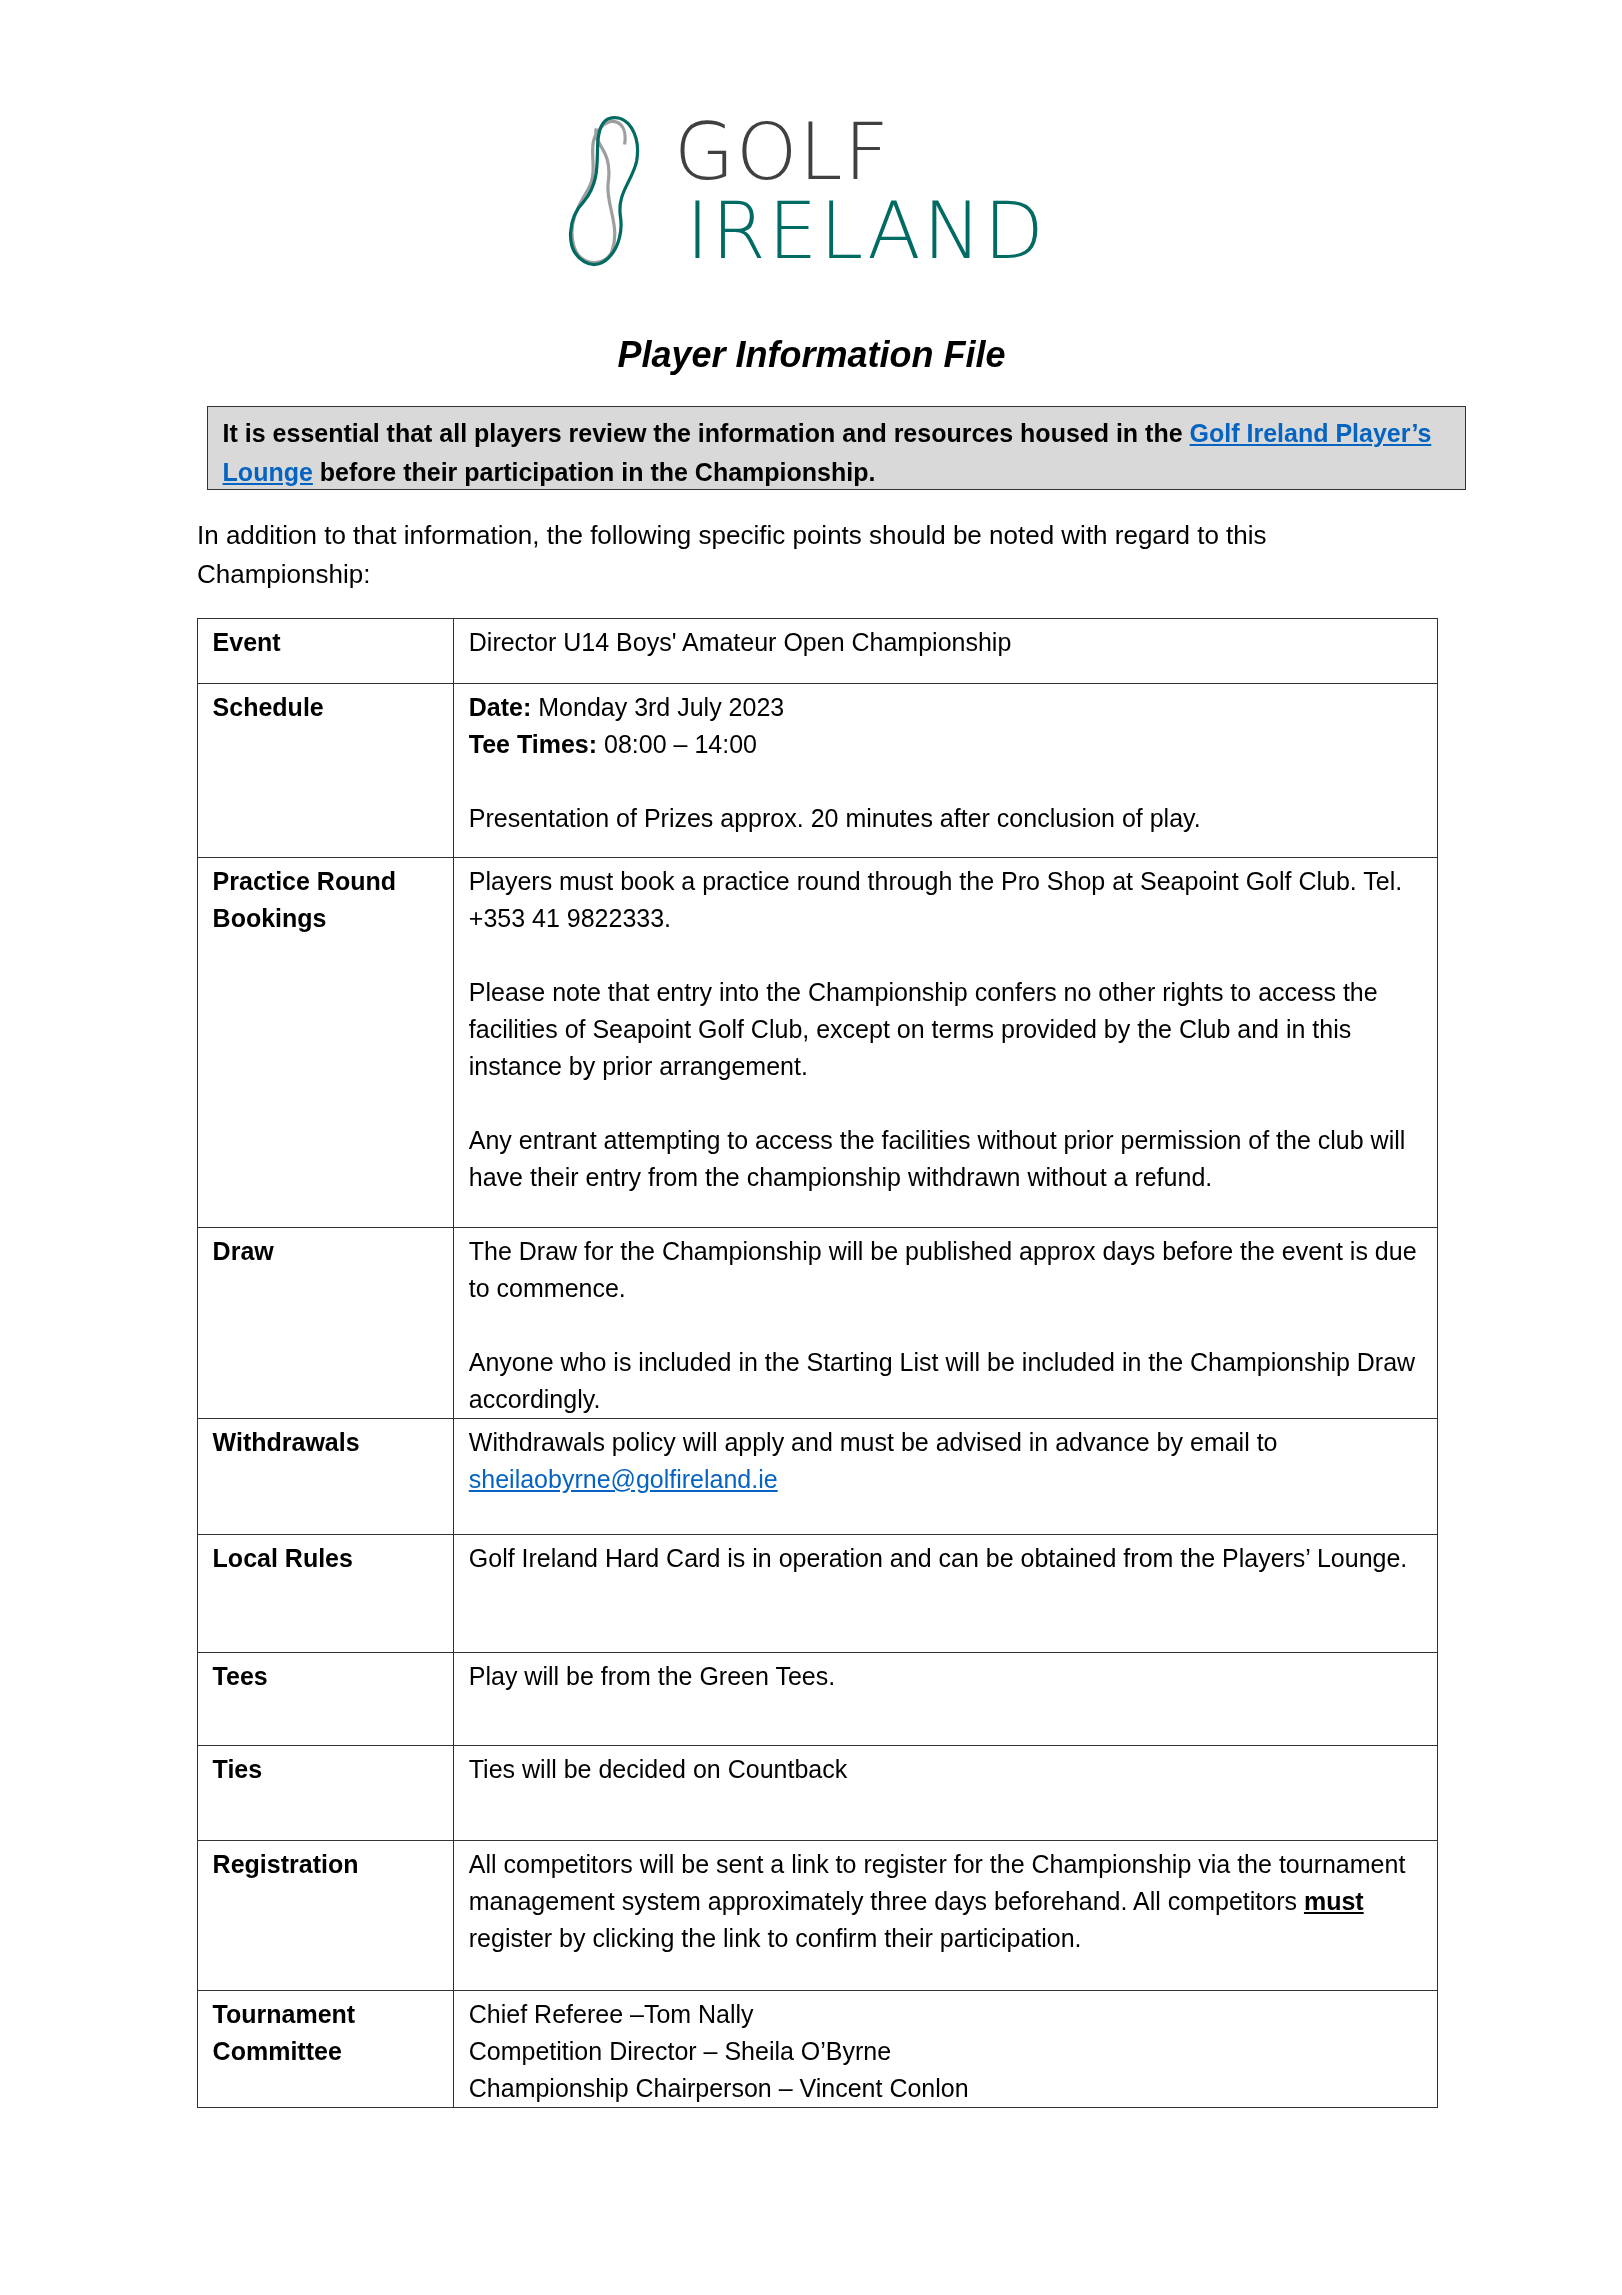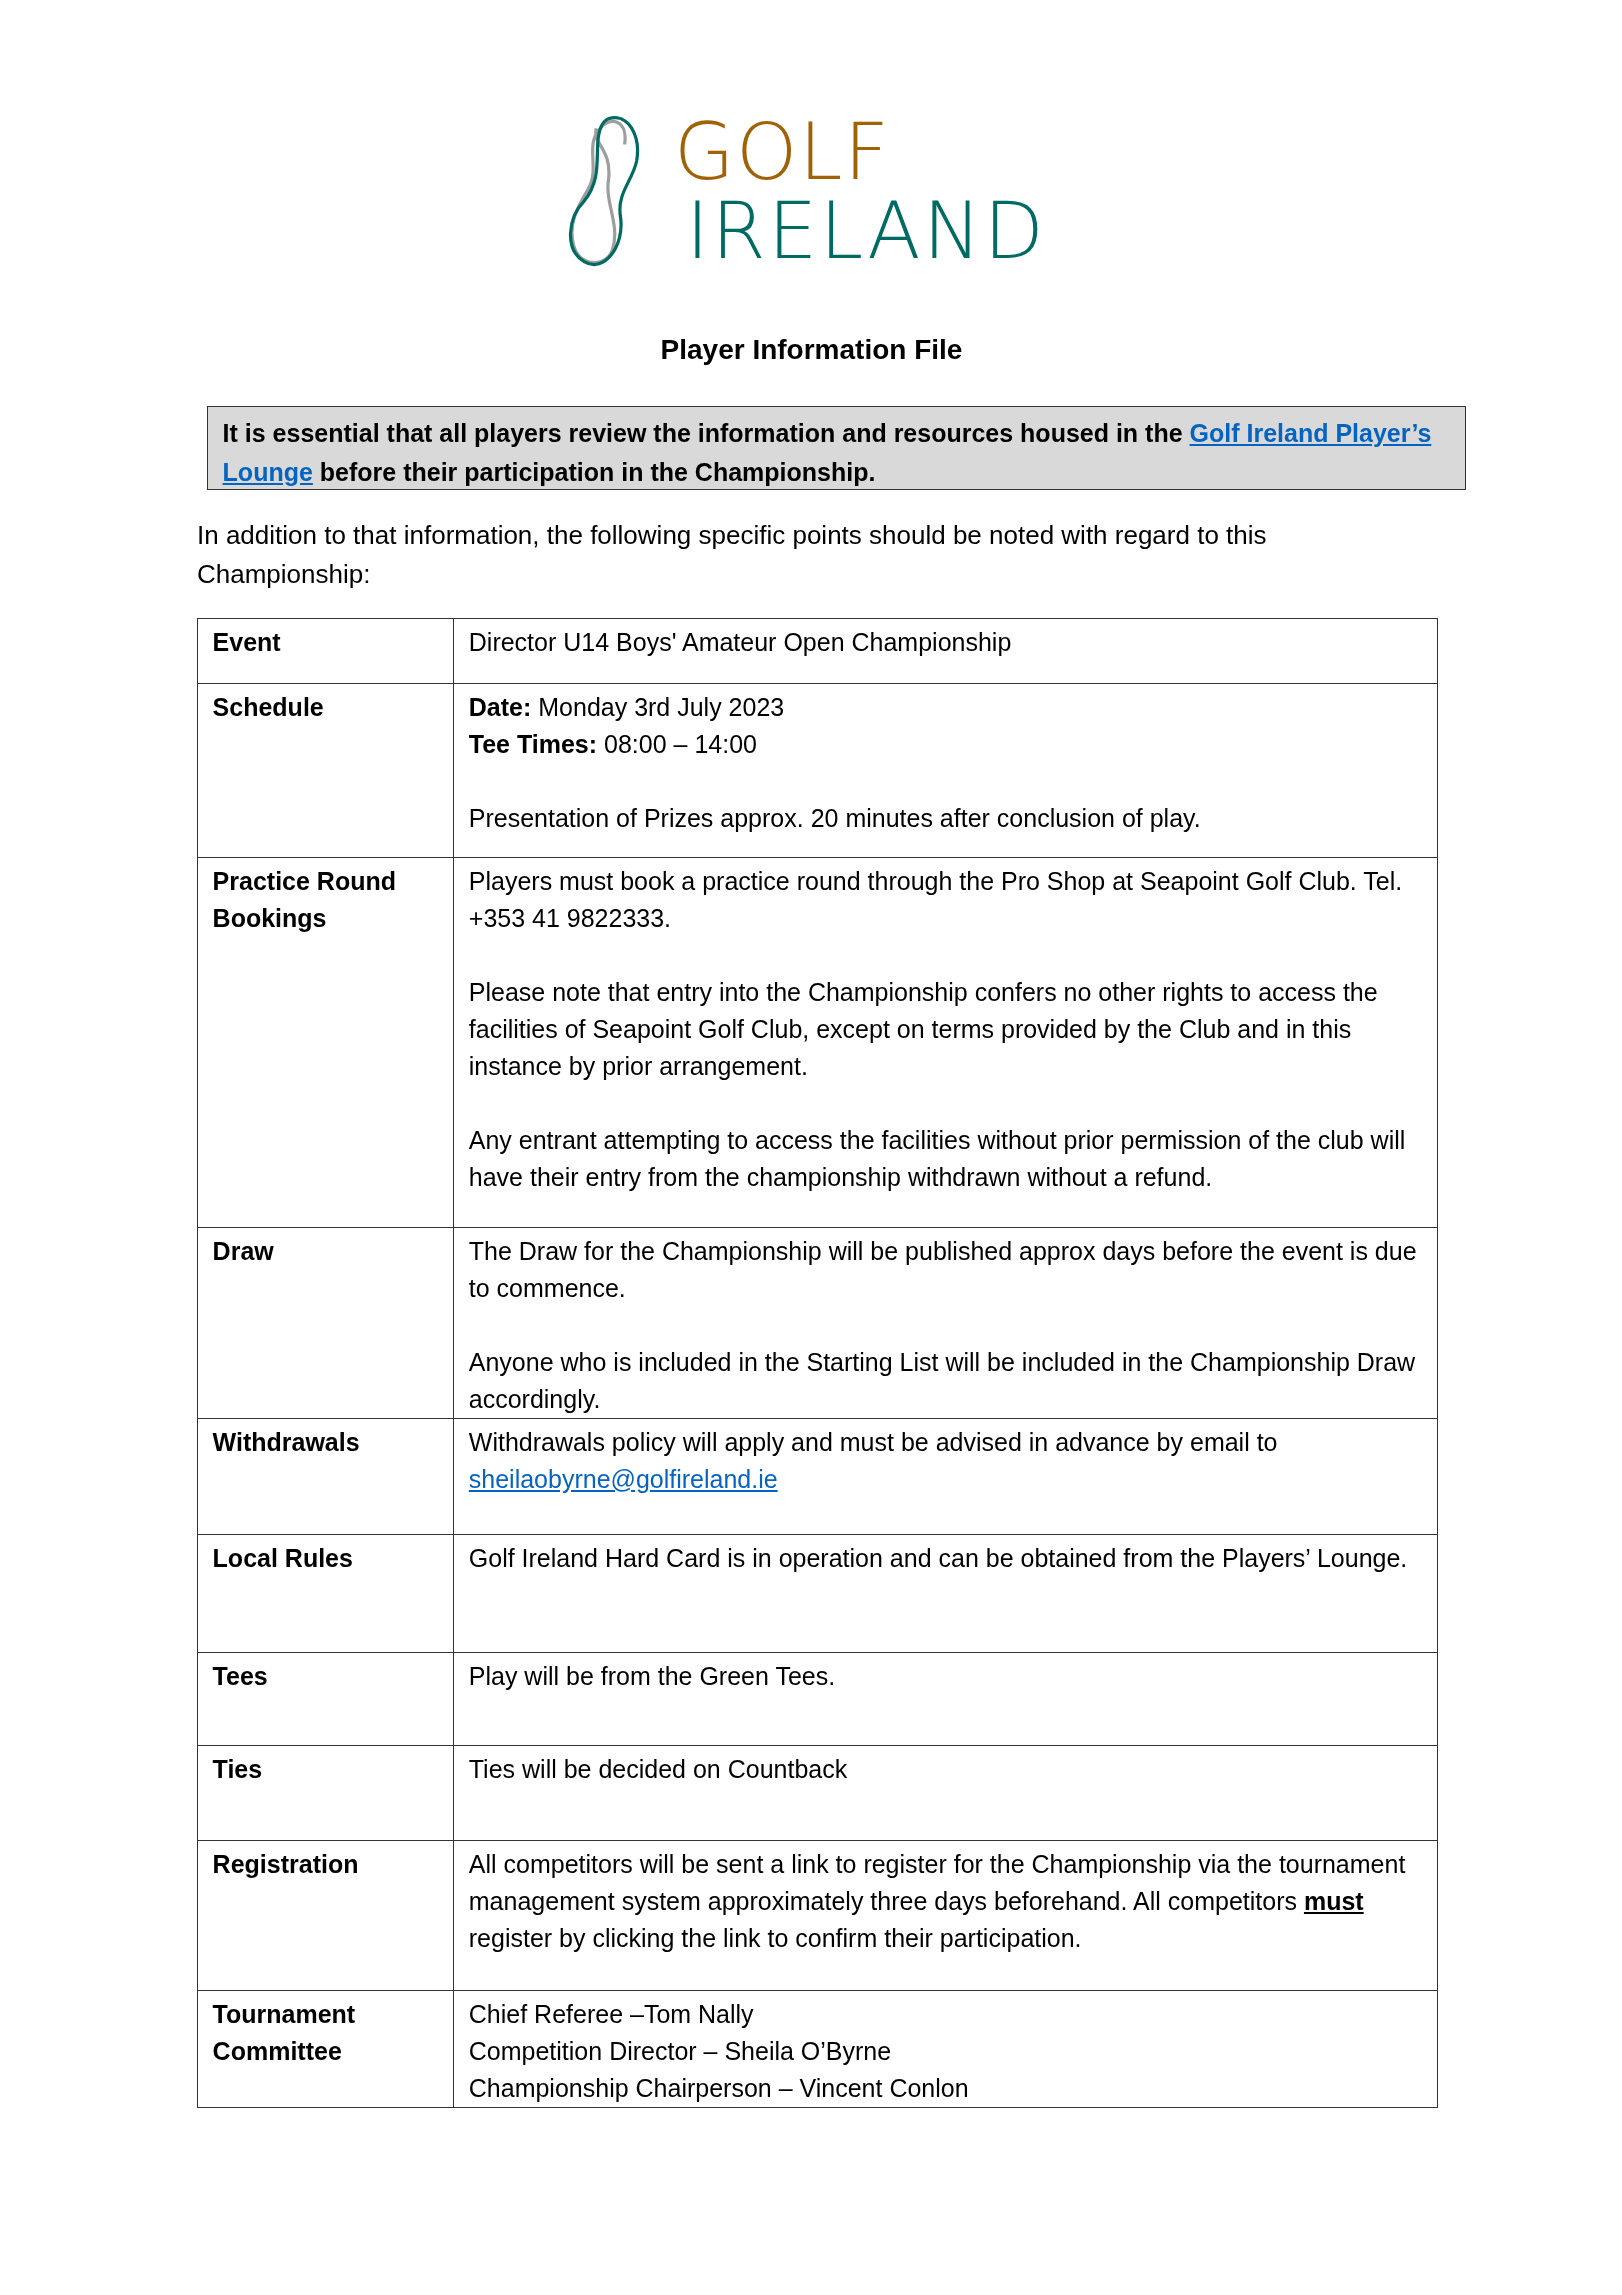--- a/index.html
+++ b/index.html
@@ -7,30 +7,30 @@
     width: 1623px; height: 2295px; position: relative; overflow: hidden;
     font-family: "Liberation Sans", sans-serif; color: #000;
   }
   .logo {
     position: absolute; left: 564px; top: 112px; width: 519px; height: 162px;
   }
   .logo svg { position: absolute; left: 0; top: 0; }
   .logo-golf {
     position: absolute; left: 110px; top: 0px;
     font-family: "DejaVu Sans", sans-serif; font-weight: 300;
-    font-size: 78px; letter-spacing: 1.6px; color: #a16207; line-height: 81px;
+    font-size: 78px; letter-spacing: 1.6px; color: #404040; line-height: 81px;
   }
   .logo-ireland {
     position: absolute; left: 122px; top: 79px;
     font-family: "DejaVu Sans", sans-serif; font-weight: 300;
     font-size: 78px; letter-spacing: 2.4px; color: #006b63; line-height: 81px;
   }
   .title {
     position: absolute; left: 0; width: 1623px; top: 334px; text-align: center;
-    font-weight: bold; font-size: 28px;
+    font-weight: bold; font-size: 36px; font-style: italic;
   }
   .notice {
     position: absolute; left: 181px; top: 406px; width: 1259px; height: 84px;
     background: #d9d9d9; border: 1.6px solid #333; box-sizing: border-box;
     padding: 6.5px 14.6px; font-weight: bold; font-size: 25px; line-height: 39px; margin-left: 26px;
   }
   .notice a, .link { color: #0563c1; text-decoration: underline; }
   .intro {
     position: absolute; left: 197px; top: 516px; width: 1233px;
     font-size: 26px; line-height: 39px;

